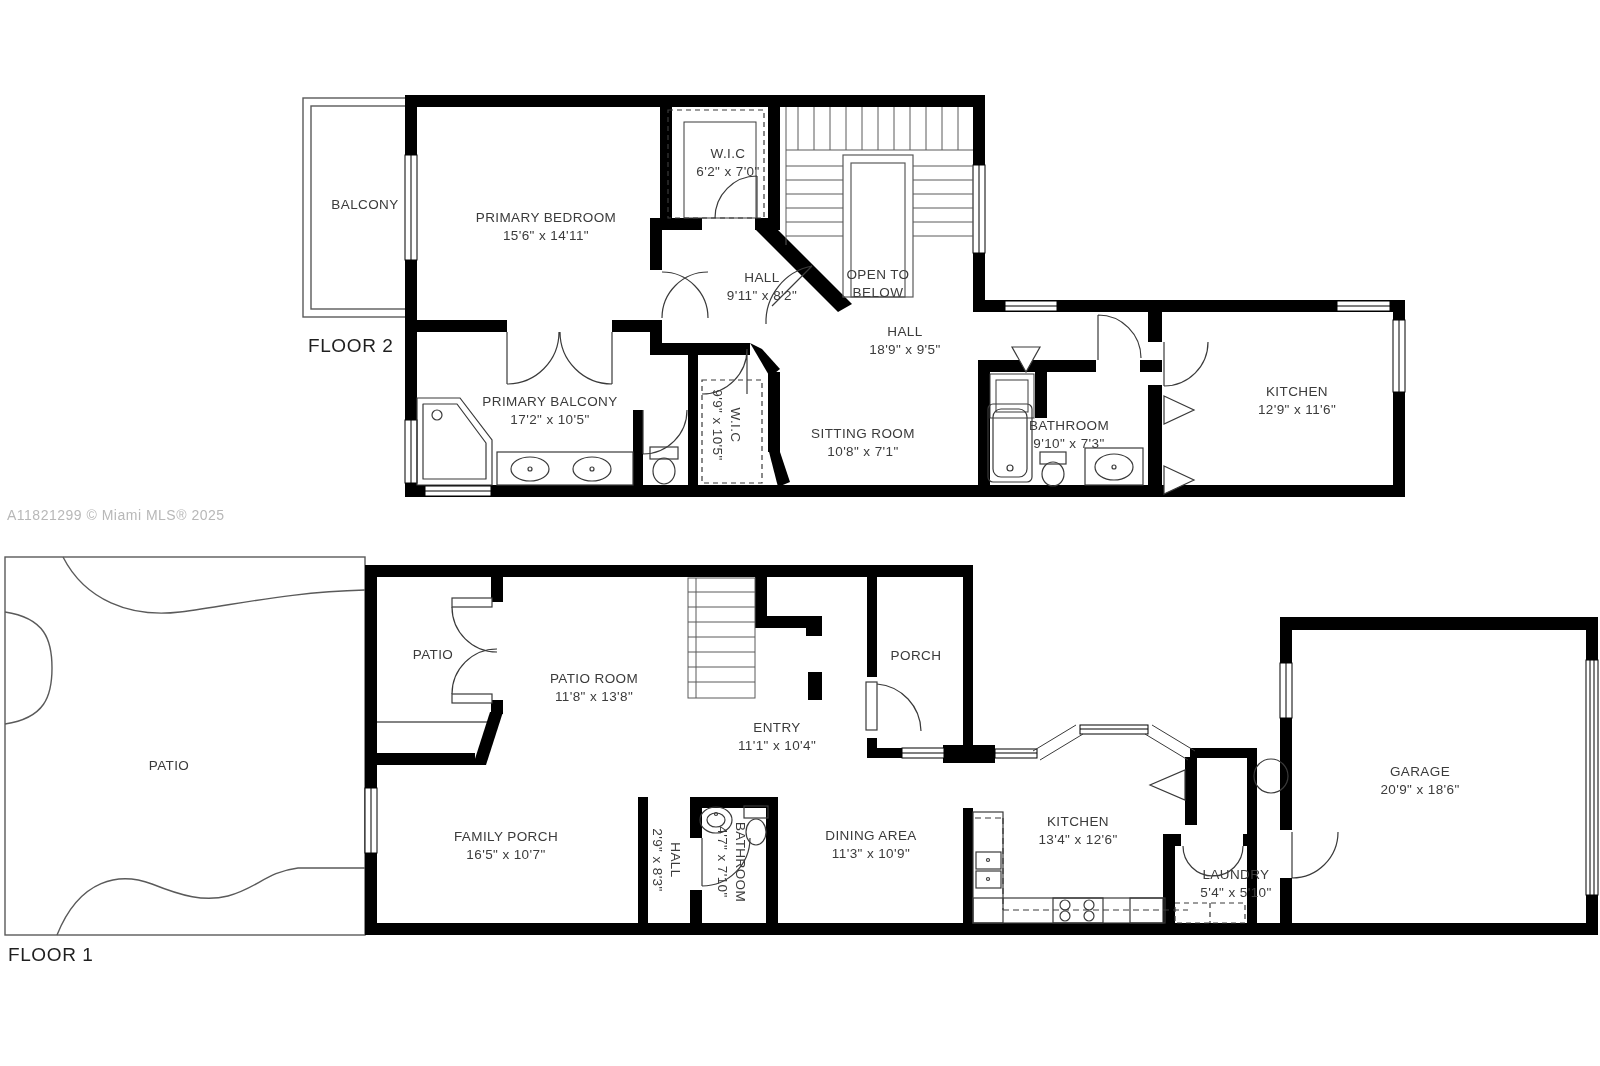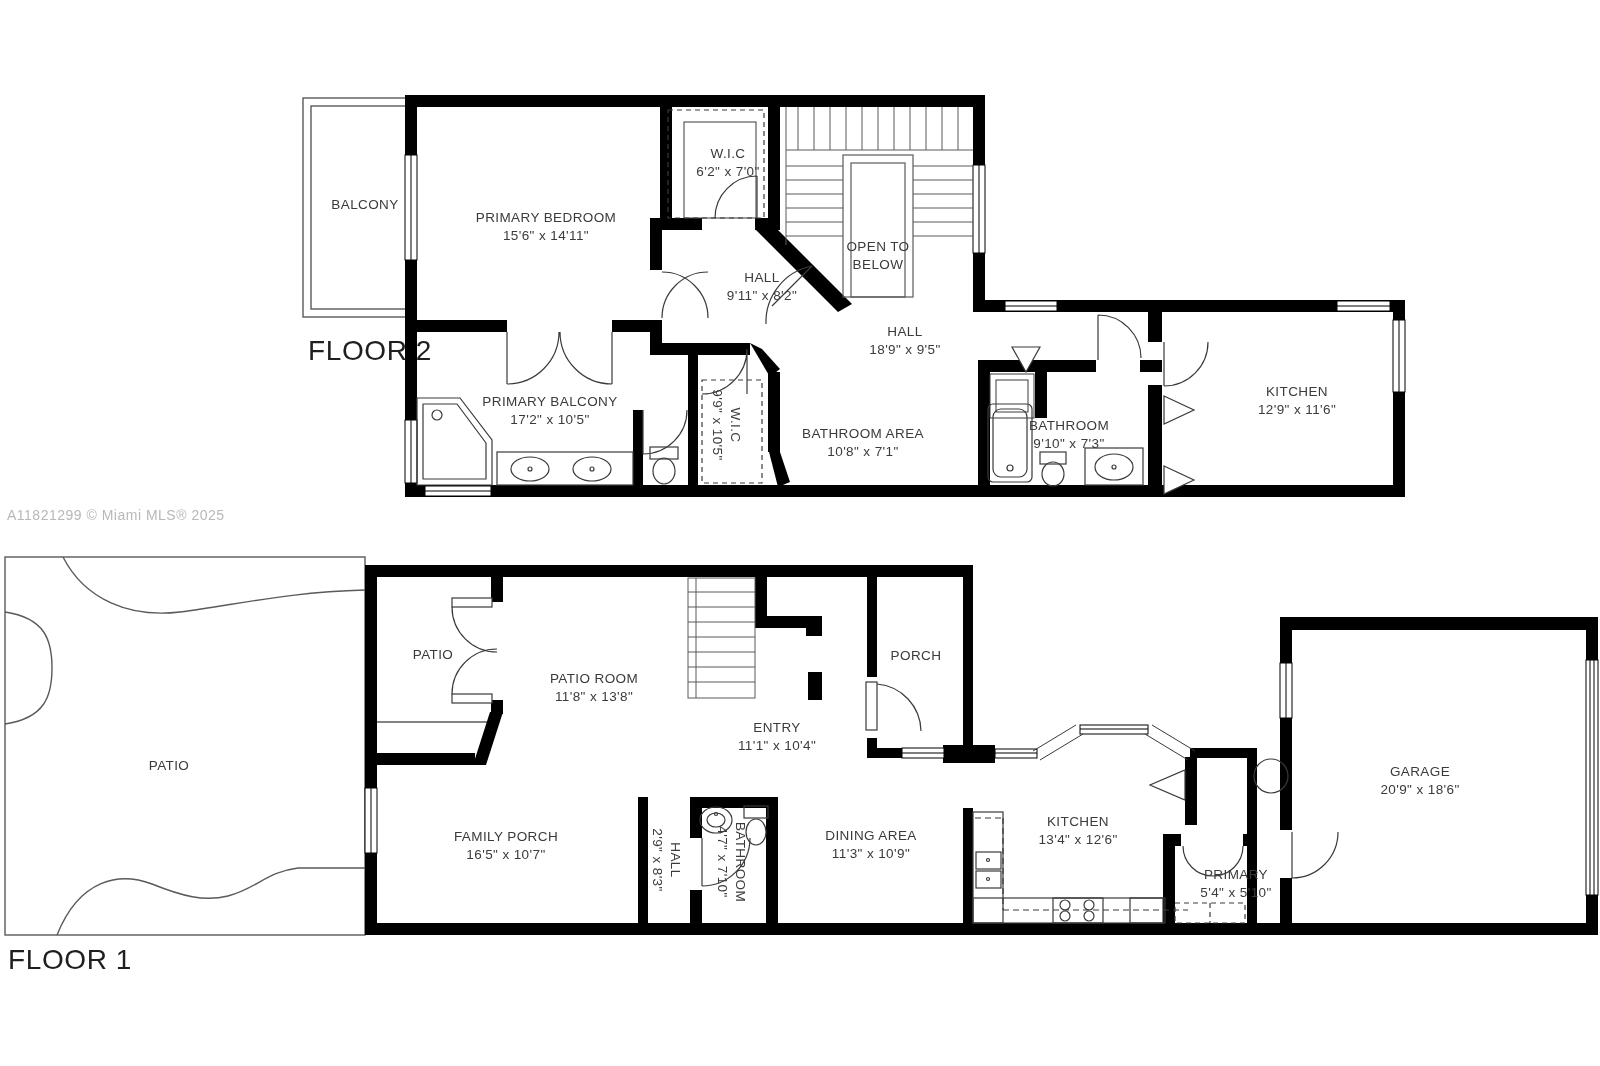--- a/index.html
+++ b/index.html
@@ -3,23 +3,23 @@
 <meta charset="utf-8">
 <style>
   html,body{margin:0;padding:0;background:#ffffff;}
   body{width:1600px;height:1066px;position:relative;font-family:"Liberation Sans",sans-serif;overflow:hidden;}
   .stage{position:absolute;left:0;top:0;width:1600px;height:1066px;}
   svg{position:absolute;left:0;top:0;}
   .labels{position:absolute;left:0;top:0;width:1600px;height:1066px;pointer-events:none;}
   .room-label{position:absolute;transform:translate(-50%,-50%);text-align:center;color:#3b3b3b;
     font-size:13.5px;line-height:1.32;letter-spacing:.4px;white-space:nowrap;}
   .room-label.rot{transform:translate(-50%,-50%) rotate(90deg);}
-  .room-label.wrap{white-space:normal;width:100px;}
+  .room-label.wrap{white-space:normal;width:100px;margin-top:28px;}
   .room-label div:empty{display:none;}
-  .floor-title{position:absolute;font-size:28px;color:#1f1f1f;letter-spacing:.6px;}
+  .floor-title{position:absolute;font-size:19px;color:#1f1f1f;letter-spacing:.6px;}
   .watermark{position:absolute;left:7px;top:507px;font-size:14px;color:#b8b8b8;letter-spacing:.5px;}
 </style>
 </head>
 <body>
 
 <div class="stage">
 <svg width="1600" height="1066" viewBox="0 0 1600 1066">
 
   <g fill="none" stroke="#5a5a5a" stroke-width="1.4">
     <rect x="303" y="98" width="107" height="219"></rect>
@@ -269,21 +269,21 @@
   </div>
   <div class="room-label" style="left:550px;top:411px">
     <div>PRIMARY BALCONY</div>
         <div>17'2" x 10'5"</div>
   </div>
   <div class="room-label rot" style="left:726px;top:425px">
     <div>W.I.C</div>
         <div>9'9" x 10'5"</div>
   </div>
   <div class="room-label" style="left:863px;top:443px">
-    <div>BATHROOM AREA</div>
+    <div>SITTING ROOM</div>
         <div>10'8" x 7'1"</div>
   </div>
   <div class="room-label" style="left:1069px;top:435px">
     <div>BATHROOM</div>
         <div>9'10" x 7'3"</div>
   </div>
   <div class="room-label" style="left:1297px;top:401px">
     <div>KITCHEN</div>
         <div>12'9" x 11'6"</div>
   </div>
@@ -319,21 +319,21 @@
   </div>
   <div class="room-label" style="left:871px;top:845px">
     <div>DINING AREA</div>
         <div>11'3" x 10'9"</div>
   </div>
   <div class="room-label" style="left:1078px;top:831px">
     <div>KITCHEN</div>
         <div>13'4" x 12'6"</div>
   </div>
   <div class="room-label" style="left:1236px;top:884px">
-    <div>PRIMARY</div>
+    <div>LAUNDRY</div>
         <div>5'4" x 5'10"</div>
   </div>
   <div class="room-label" style="left:1420px;top:781px">
     <div>GARAGE</div>
         <div>20'9" x 18'6"</div>
   </div>
 
   <div class="floor-title" style="left:308px;top:335px">FLOOR 2</div>
   <div class="floor-title" style="left:8px;top:944px">FLOOR 1</div>
   <div class="watermark">A11821299 © Miami MLS® 2025</div>

